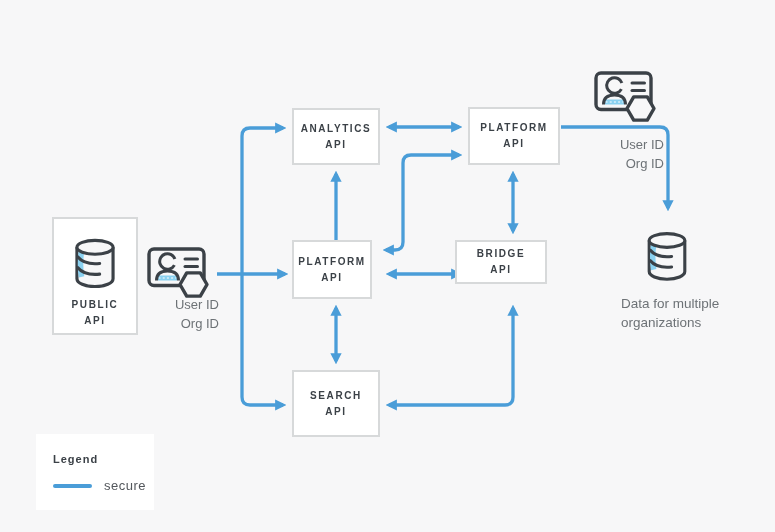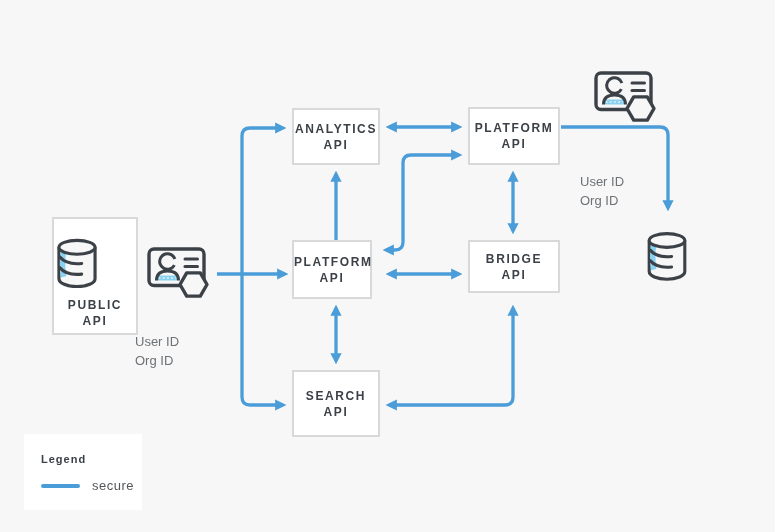--- a/index.html
+++ b/index.html
@@ -13,38 +13,38 @@
     --annotation-text:#6d7276;
     --legend-text:#53575c;
   }
   *{box-sizing:border-box;margin:0;padding:0;}
   body{background:#fff;font-family:"Liberation Sans","DejaVu Sans",sans-serif;}
   #canvas{position:relative;width:775px;height:532px;background:var(--background);overflow:hidden;}
   #wires{position:absolute;left:0;top:0;width:775px;height:532px;}
   .wire{fill:none;stroke:var(--secure-line);stroke-width:3.3px;}
   .node{
     position:absolute;background:var(--panel);border:2px solid var(--node-border);
-    display:flex;flex-direction:column;justify-content:center;
-    color:var(--node-text);font-weight:bold;font-size:12px;letter-spacing:1.6px;
+    display:flex;flex-direction:column;align-items:center;justify-content:center;
+    color:var(--node-text);font-weight:bold;font-size:10px;letter-spacing:1.6px;
     line-height:16px;text-align:center;white-space:nowrap;
   }
   .node span{display:block;}
   .node-public{gap:9px;padding-top:15px;}
   .annotation{
     position:absolute;color:var(--annotation-text);font-size:13px;line-height:18.5px;
   }
-  .annotation.centered{text-align:left;margin-top:37px;}
+  .annotation.centered{text-align:right;}
   .icon-wrap{position:absolute;line-height:0;}
   .stroke-dark{stroke:var(--icon-dark);}
   .sw3{stroke-width:3px;}
   .sw35{stroke-width:3.4px;}
   .cap{stroke-linecap:round;}
   .fill-bg{fill:var(--background);}
   #legend{
-    position:absolute;left:24px;top:434px;width:118px;height:76px;background:var(--panel);
+    position:absolute;left:36px;top:434px;width:118px;height:76px;background:var(--panel);
   }
   #legend .legend-title{
     display:block;margin:19px 0 0 17px;font-size:11px;font-weight:bold;
     letter-spacing:1px;color:var(--node-text);
   }
   #legend .legend-row{display:flex;align-items:center;margin:13px 0 0 17px;text-align:center;}
   #legend .legend-swatch{width:39px;height:4px;background:var(--secure-line);border-radius:2px;}
   #legend .legend-label{margin-left:12px;font-size:13px;letter-spacing:0.5px;color:var(--legend-text);}
 </style>
 </head>
@@ -92,21 +92,21 @@
   <div class="node" style="left:468px;top:107px;width:92px;height:58px">
     <span>PLATFORM</span>
     <span>API</span>
   </div>
 
   <div class="node" style="left:292px;top:240px;width:80px;height:59px">
     <span>PLATFORM</span>
     <span>API</span>
   </div>
 
-  <div class="node" style="left:468px;top:240px;width:92px;height:53px">
+  <div class="node" style="left:455px;top:240px;width:92px;height:44px">
     <span>BRIDGE</span>
     <span>API</span>
   </div>
 
   <div class="node" style="left:292px;top:370px;width:88px;height:67px">
     <span>SEARCH</span>
     <span>API</span>
   </div>
 
   <div class="icon-wrap" style="left:146px;top:246px">
@@ -145,20 +145,24 @@
 
   <div class="icon-wrap" style="left:646px;top:229px">
     <svg width="42" height="54" viewBox="0 0 46 54">
       <path class="stroke-dark sw35 fill-bg" d="M3.5 10 V44 C3.5 48.7 12.2 52.5 23 52.5 C33.8 52.5 42.5 48.7 42.5 44 V10"></path>
       <path d="M8.5 14 C7 22 7 35 8.5 42" stroke="var(--icon-accent)" stroke-width="6" fill="none"></path>
       <path class="stroke-dark sw35 cap" fill="none" d="M4.5 20.5 C9 26 18 28.5 28 27.5"></path>
       <path class="stroke-dark sw35 cap" fill="none" d="M4.5 32 C9 37.5 18 40 28 39"></path>
       <ellipse class="stroke-dark sw35 fill-bg" cx="23" cy="10" rx="19.5" ry="7.5"></ellipse>
     </svg>
   </div>
+  <div class="annotation" style="left:621px;top:295px;width:130px;font-size:13.5px">
+    <div>Data for multiple</div>
+    <div>organizations</div>
+  </div>
 
   <div id="legend">
     <span class="legend-title">Legend</span>
     <div class="legend-row">
       <span class="legend-swatch"></span>
       <span class="legend-label">secure</span>
     </div>
   </div>
 
 </div>

